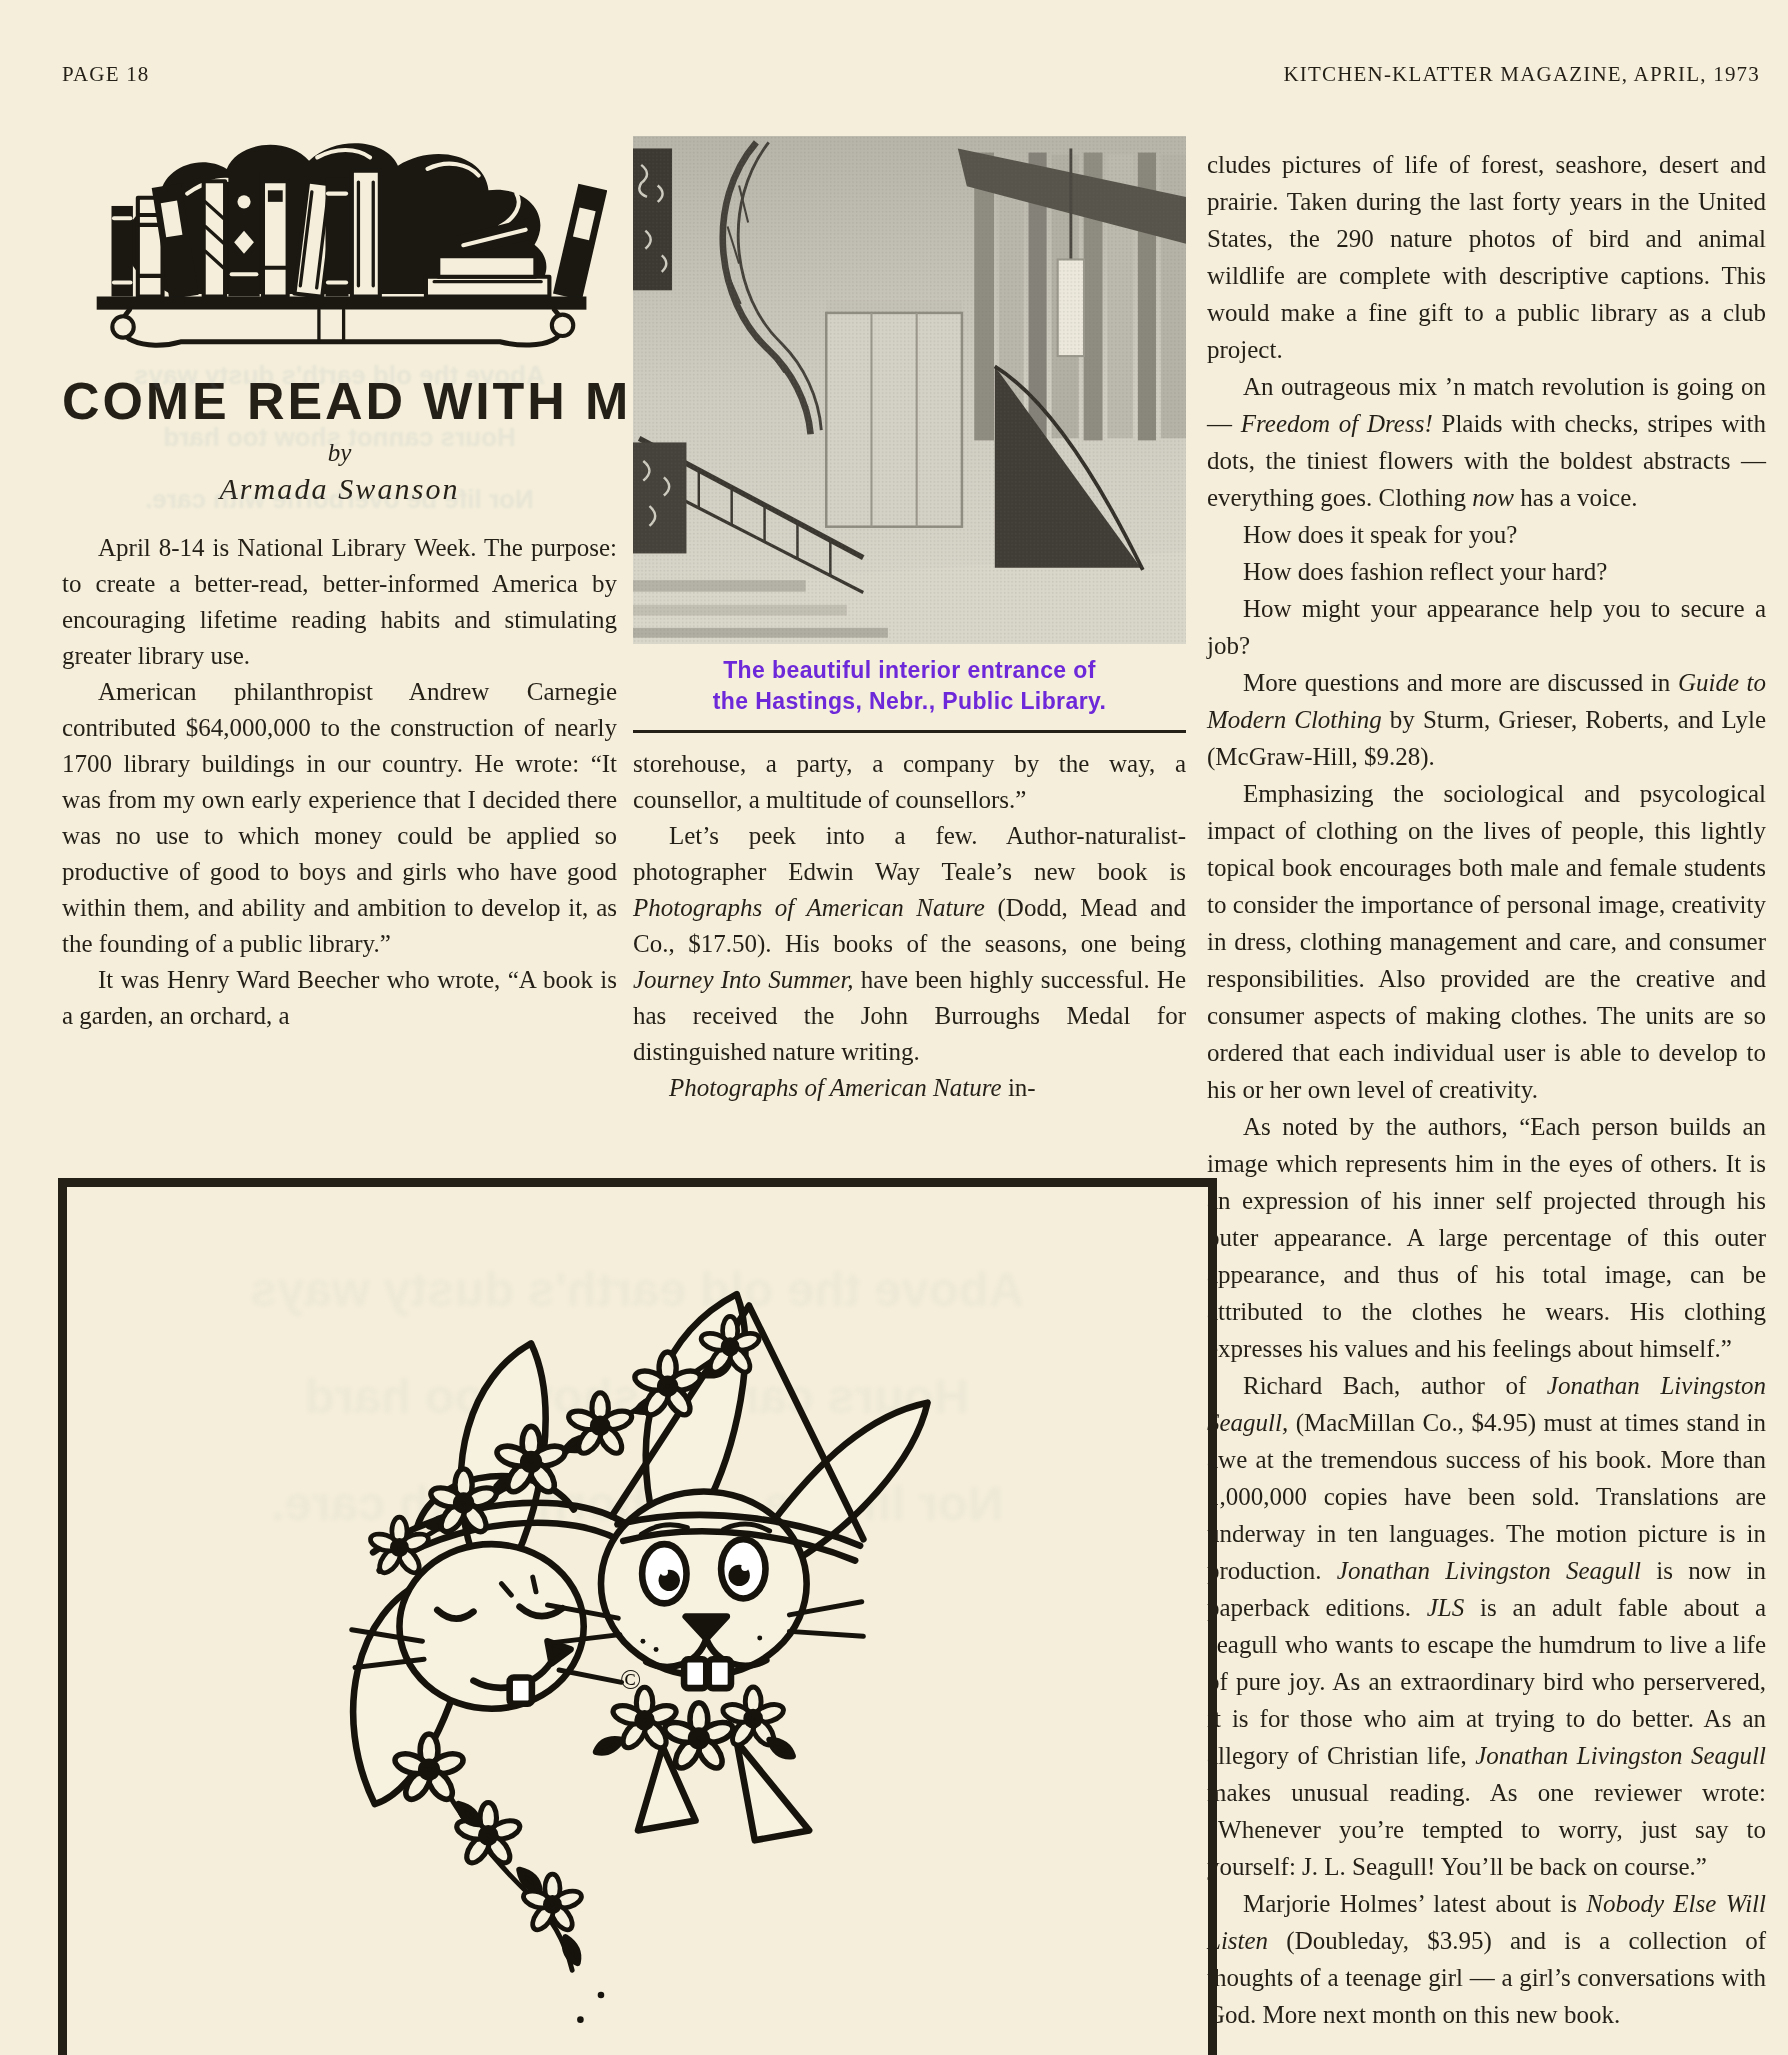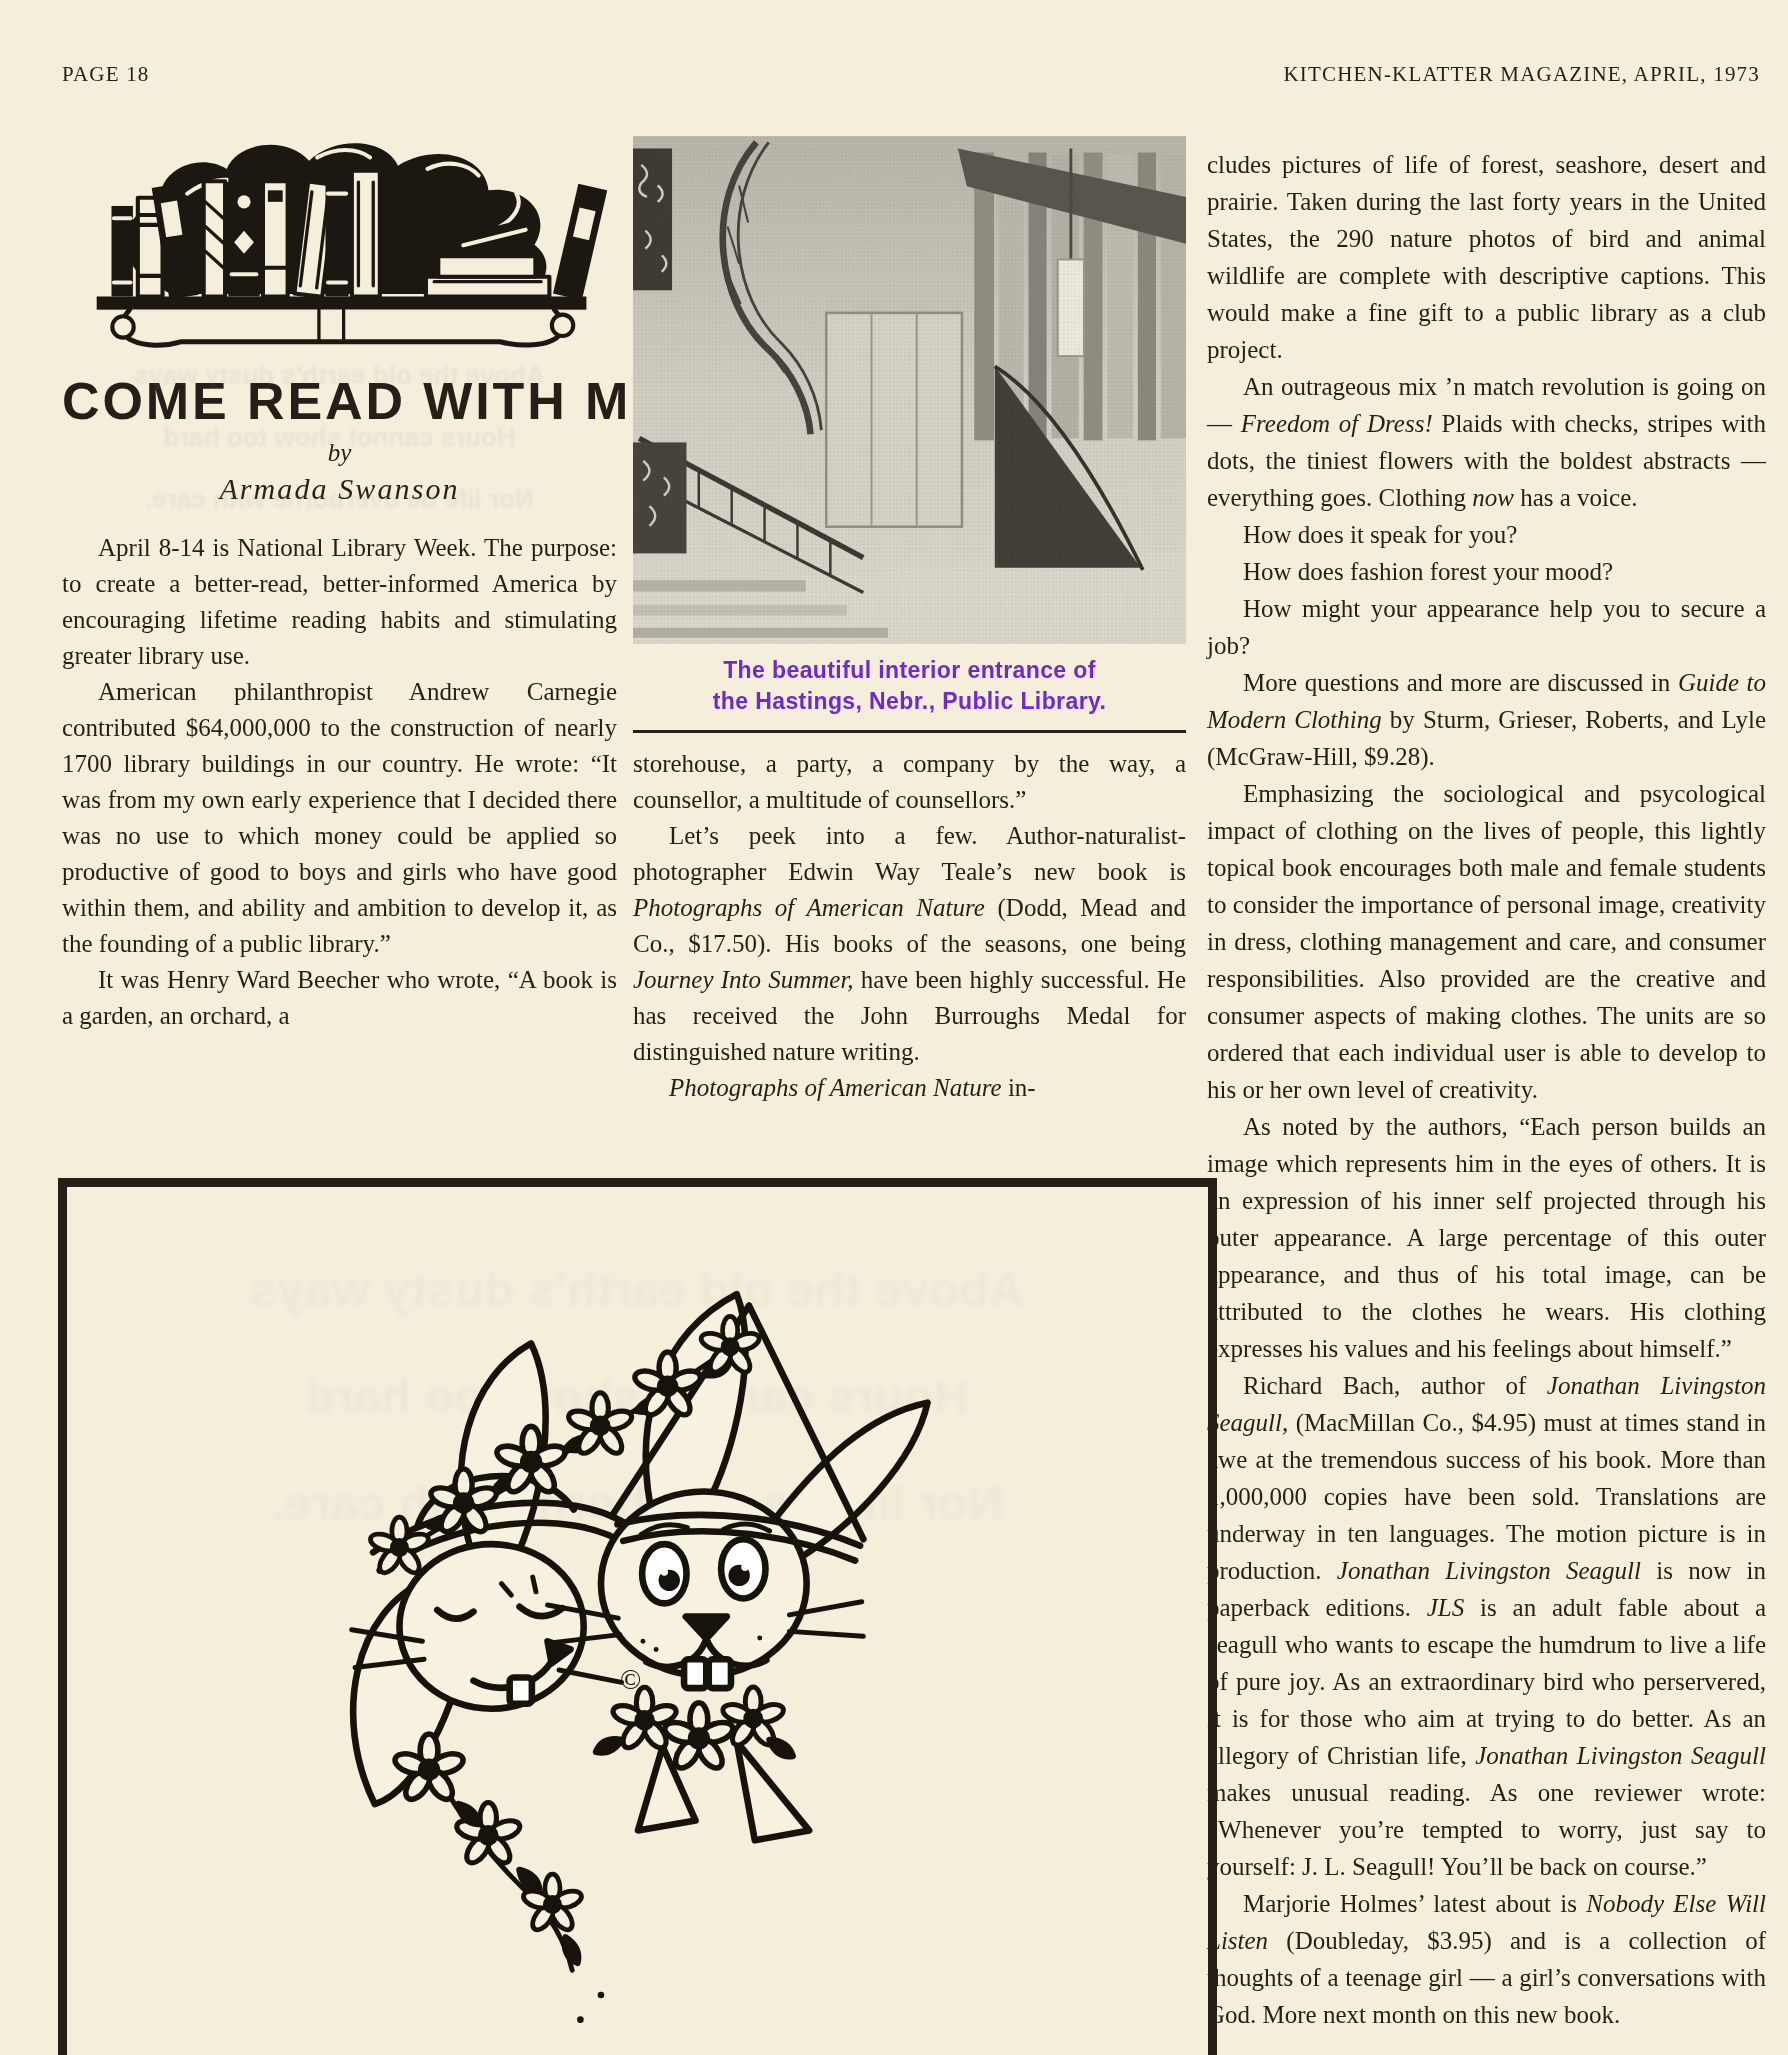--- a/index.html
+++ b/index.html
@@ -218,21 +218,21 @@
       <p class="para"><span>Let’s peek into a few. Author-naturalist-photographer Edwin Way Teale’s new book is </span><span class="it">Photographs of American Nature</span><span> (Dodd, Mead and Co., $17.50). His books of the seasons, one being </span><span class="it">Journey Into Summer,</span><span> have been highly successful. He has received the John Burroughs Medal for distinguished nature writing.</span></p>
       <p class="para"><span class="it">Photographs of American Nature</span><span> in-</span></p>
     </div>
 </div>
 
 <div class="col col-right">
   <div>
       <p class="para cont"><span>cludes pictures of life of forest, seashore, desert and prairie. Taken during the last forty years in the United States, the 290 nature photos of bird and animal wildlife are complete with descriptive captions. This would make a fine gift to a public library as a club project.</span></p>
       <p class="para"><span>An outrageous mix ’n match revolution is going on — </span><span class="it">Freedom of Dress!</span><span> Plaids with checks, stripes with dots, the tiniest flowers with the boldest abstracts — everything goes. Clothing </span><span class="it">now</span><span> has a voice.</span></p>
       <p class="para"><span>How does it speak for you?</span></p>
-      <p class="para"><span>How does fashion forest your mood?</span></p>
+      <p class="para"><span>How does fashion reflect your hard?</span></p>
       <p class="para"><span>How might your appearance help you to secure a job?</span></p>
       <p class="para"><span>More questions and more are discussed in </span><span class="it">Guide to Modern Clothing</span><span> by Sturm, Grieser, Roberts, and Lyle (McGraw-Hill, $9.28).</span></p>
       <p class="para"><span>Emphasizing the sociological and psycological impact of clothing on the lives of people, this lightly topical book encourages both male and female students to consider the importance of personal image, creativity in dress, clothing management and care, and consumer responsibilities. Also provided are the creative and consumer aspects of making clothes. The units are so ordered that each individual user is able to develop to his or her own level of creativity.</span></p>
       <p class="para"><span>As noted by the authors, “Each person builds an image which represents him in the eyes of others. It is an expression of his inner self projected through his outer appearance. A large percentage of this outer appearance, and thus of his total image, can be attributed to the clothes he wears. His clothing expresses his values and his feelings about himself.”</span></p>
       <p class="para"><span>Richard Bach, author of </span><span class="it">Jonathan Livingston Seagull,</span><span> (MacMillan Co., $4.95) must at times stand in awe at the tremendous success of his book. More than 1,000,000 copies have been sold. Translations are underway in ten languages. The motion picture is in production. </span><span class="it">Jonathan Livingston Seagull</span><span> is now in paperback editions. </span><span class="it">JLS</span><span> is an adult fable about a seagull who wants to escape the humdrum to live a life of pure joy. As an extraordinary bird who perservered, it is for those who aim at trying to do better. As an allegory of Christian life, </span><span class="it">Jonathan Livingston Seagull</span><span> makes unusual reading. As one reviewer wrote: “Whenever you’re tempted to worry, just say to yourself: J. L. Seagull! You’ll be back on course.”</span></p>
       <p class="para"><span>Marjorie Holmes’ latest about is </span><span class="it">Nobody Else Will Listen</span><span> (Doubleday, $3.95) and is a collection of thoughts of a teenage girl — a girl’s conversations with God. More next month on this new book.</span></p>
     </div>
 </div>
 
 <div class="ad">

